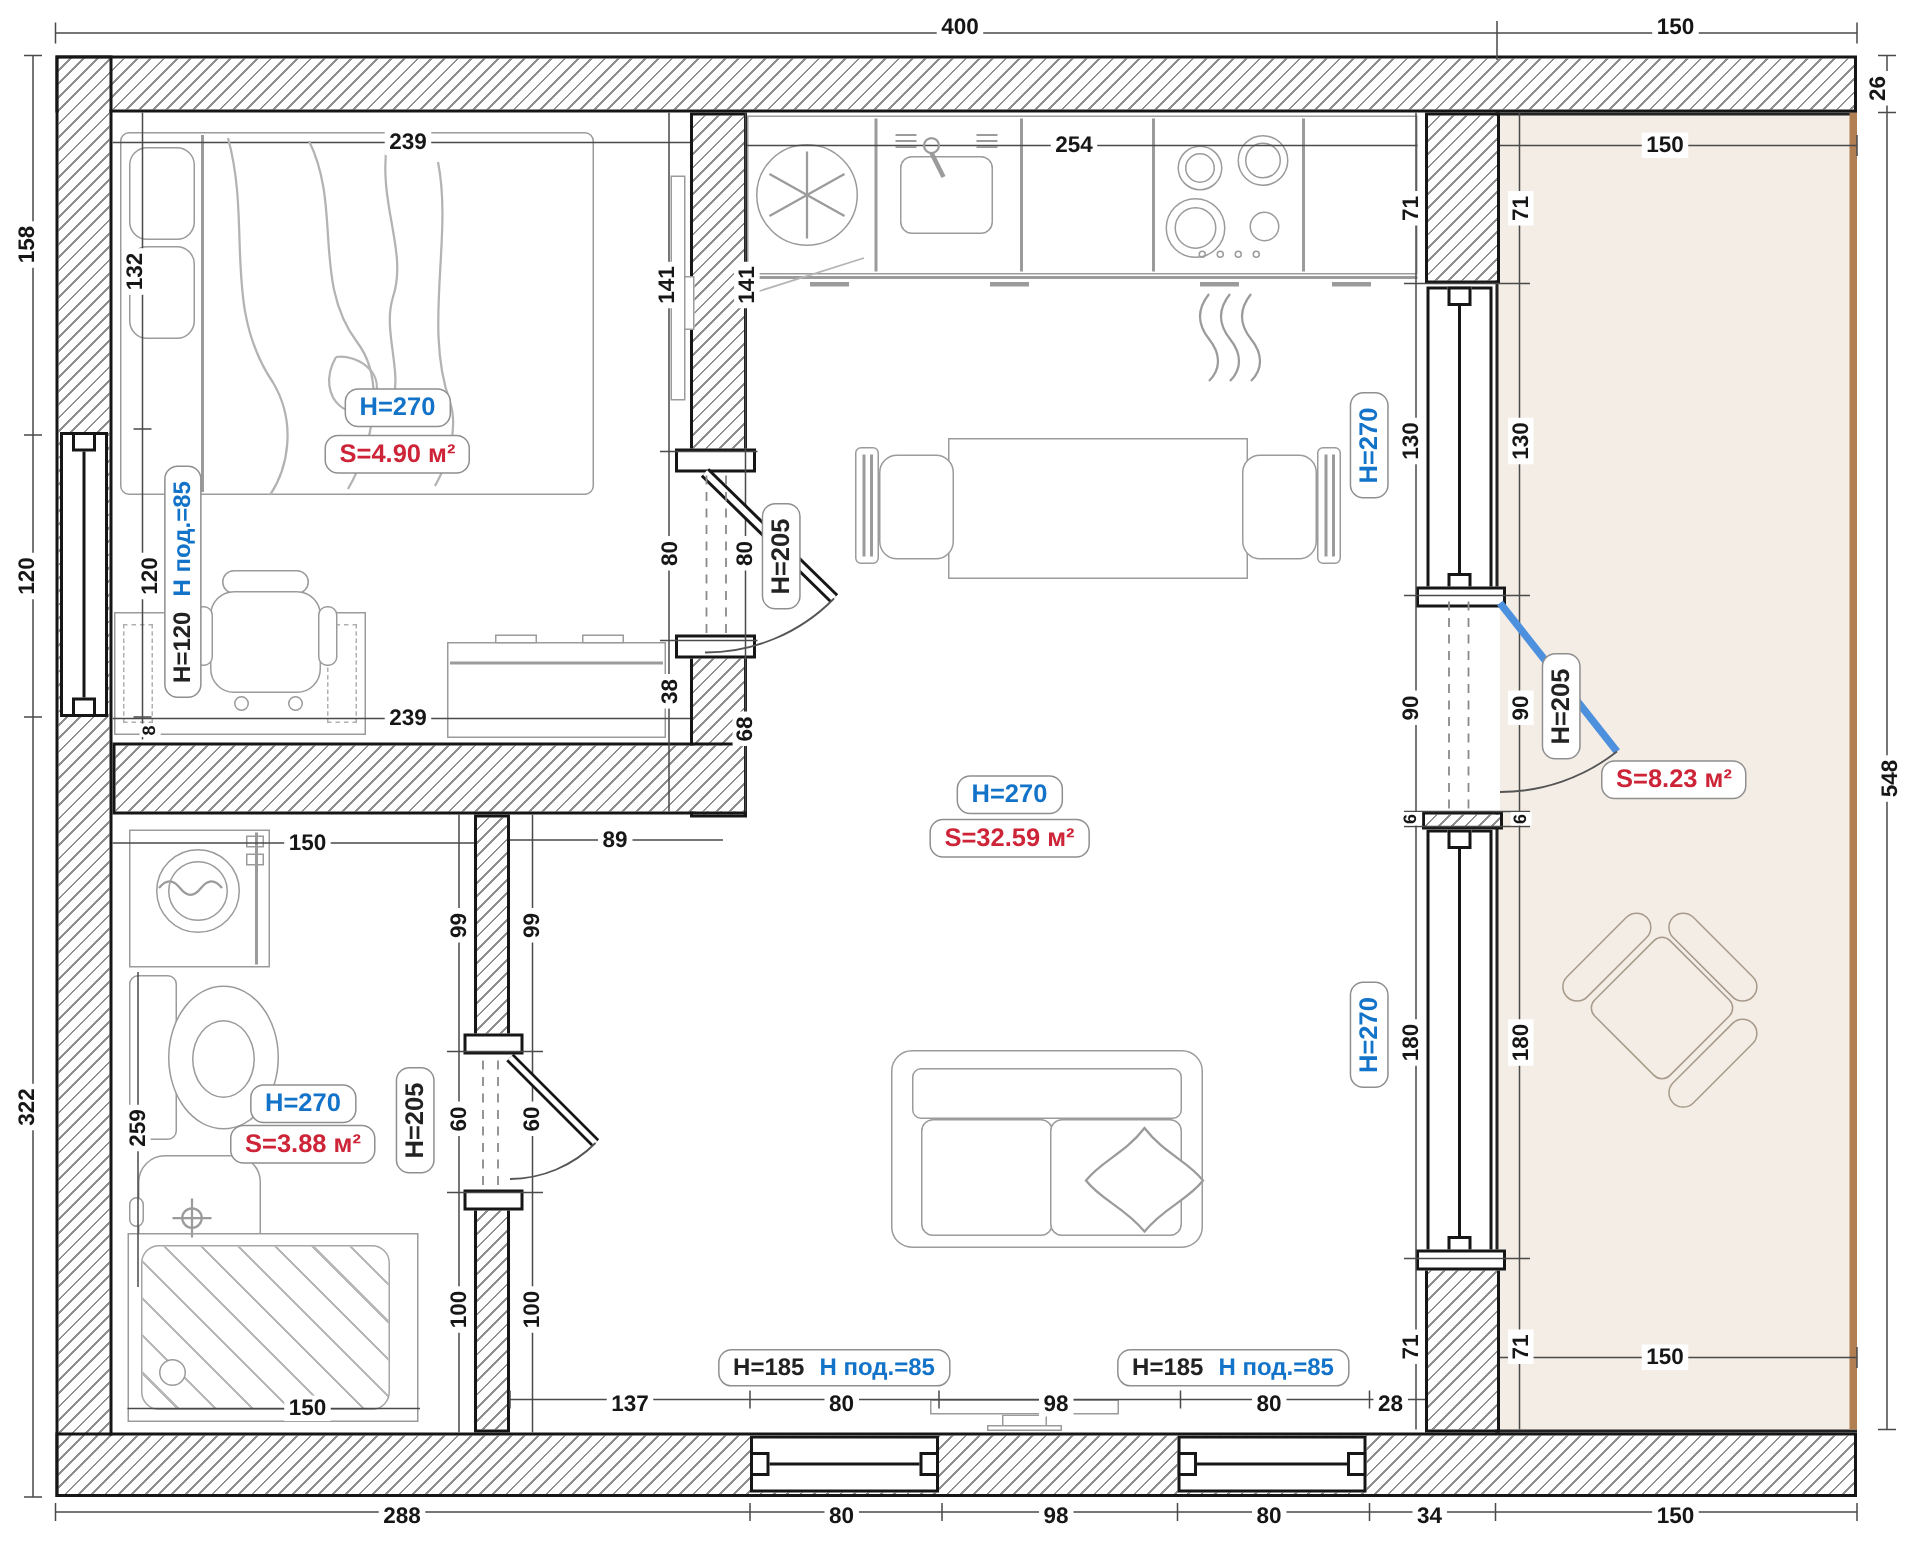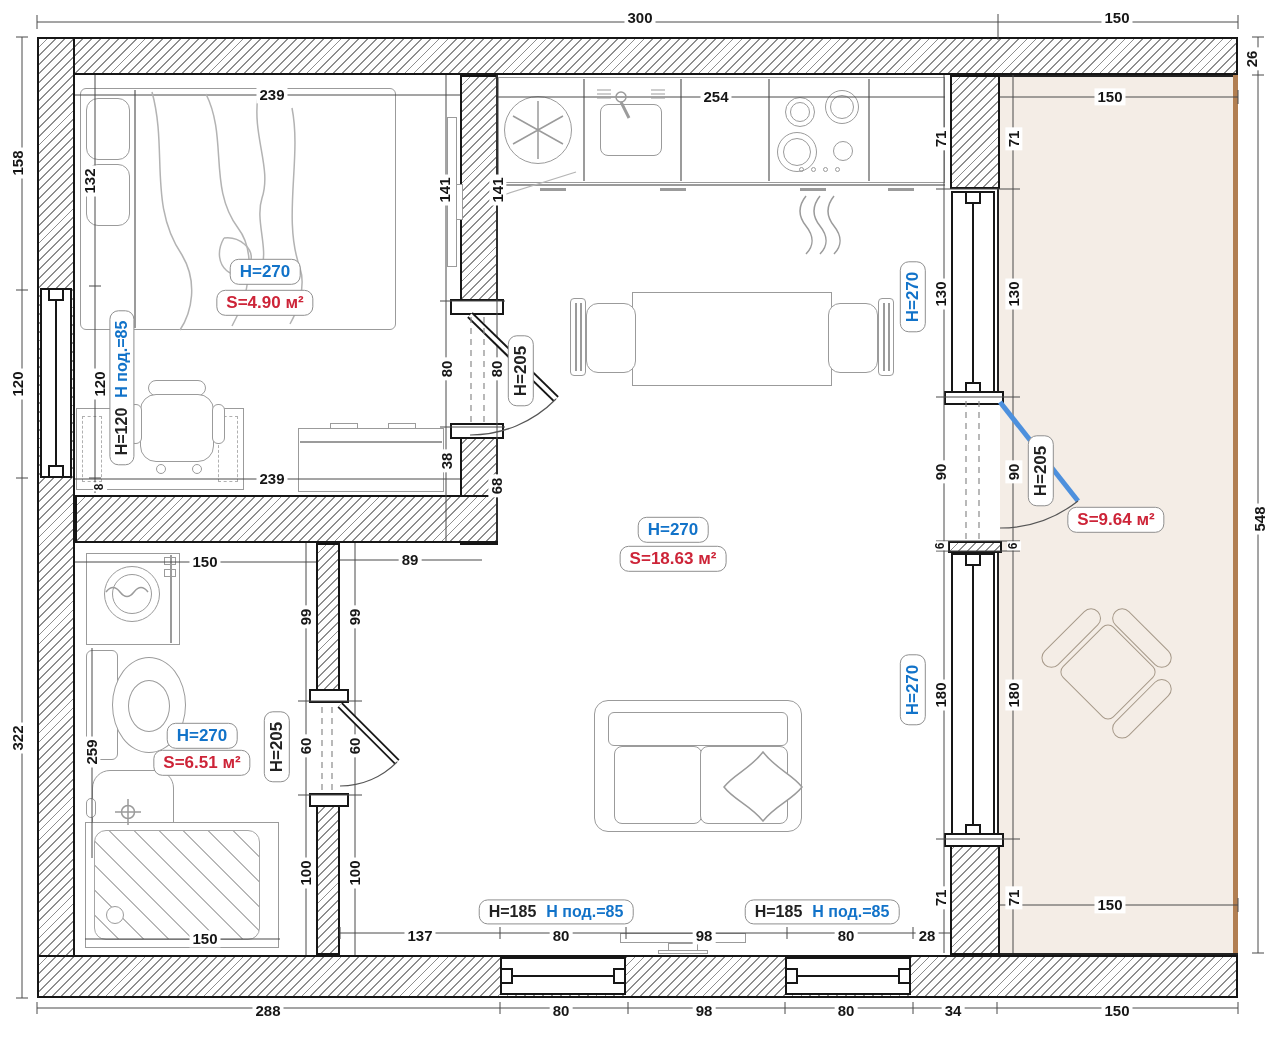--- a/index.html
+++ b/index.html
@@ -235,21 +235,21 @@
       <path d="M500,196 L576,172" stroke="#b5b5b5" stroke-width="1.2"></path>
       <path d="M106,592 q7,-9 14,0 q7,9 14,0 q7,-9 14,0"></path>
       <path d="M128,799 V825 M115,812 H141"></path>
       <circle cx="128" cy="812" r="6.5"></circle>
     </g>
     <path d="M763,752 C776,769 792,774 802,787 C792,800 776,805 763,821 C750,805 734,800 724,787 C734,774 750,769 763,752 Z" fill="#ffffff" stroke="#9b9b9b" stroke-width="1.5"></path>
   </svg>
 
   <div id="dims">
 
-  <span class="dim" style="left: 640px; top: 18px;">300</span>
+  <span class="dim" style="left: 640px; top: 18px;">400</span>
       <span class="dim" style="left: 1117px; top: 18px;">150</span>
       <span class="dim v" style="left: 1252px; top: 59px;">26</span>
       <span class="dim v" style="left: 1260px; top: 519px;">548</span>
       <span class="dim v" style="left: 18px; top: 163px;">158</span>
       <span class="dim v" style="left: 18px; top: 384px;">120</span>
       <span class="dim v" style="left: 18px; top: 738px;">322</span>
       <span class="dim" style="left: 268px; top: 1011px;">288</span>
       <span class="dim" style="left: 561px; top: 1011px;">80</span>
       <span class="dim" style="left: 704px; top: 1011px;">98</span>
       <span class="dim" style="left: 846px; top: 1011px;">80</span>
@@ -294,24 +294,24 @@
       <span class="dim v" style="left: 355px; top: 746px;">60</span>
       <span class="dim v" style="left: 306px; top: 873px;">100</span>
       <span class="dim v" style="left: 355px; top: 873px;">100</span>
       <span class="dim v" style="left: 92px; top: 752px;">259</span>
       <span class="dim" style="left: 205px; top: 939px;">150</span>
     </div>
 
   <div class="tag blue" style="left:265px;top:272px;">H=270</div>
   <div class="tag red" style="left:265px;top:303px;">S=4.90 м²</div>
   <div class="tag blue" style="left:673px;top:530px;">H=270</div>
-  <div class="tag red" style="left:673px;top:559px;">S=18.63 м²</div>
+  <div class="tag red" style="left:673px;top:559px;">S=32.59 м²</div>
   <div class="tag blue" style="left:202px;top:736px;">H=270</div>
-  <div class="tag red" style="left:202px;top:763px;">S=6.51 м²</div>
-  <div class="tag red" style="left:1116px;top:520px;">S=9.64 м²</div>
+  <div class="tag red" style="left:202px;top:763px;">S=3.88 м²</div>
+  <div class="tag red" style="left:1116px;top:520px;">S=8.23 м²</div>
   <div class="tag v dark" style="left:521px;top:371px;">H=205</div>
   <div class="tag v dark" style="left:277px;top:747px;">H=205</div>
   <div class="tag v dark" style="left:1041px;top:471px;">H=205</div>
   <div class="tag v blue" style="left:913px;top:297px;">Н=270</div>
   <div class="tag v blue" style="left:913px;top:690px;">Н=270</div>
   <div class="tag v" style="left:122px;top:388px;font-size:16px;">
     <span class="dark">H=120</span><span class="blue sp">Н под.=85</span>
   </div>
   <div class="tag" style="left:556px;top:912px;font-size:16px;">
     <span class="dark">H=185</span><span class="blue sp">Н под.=85</span>

